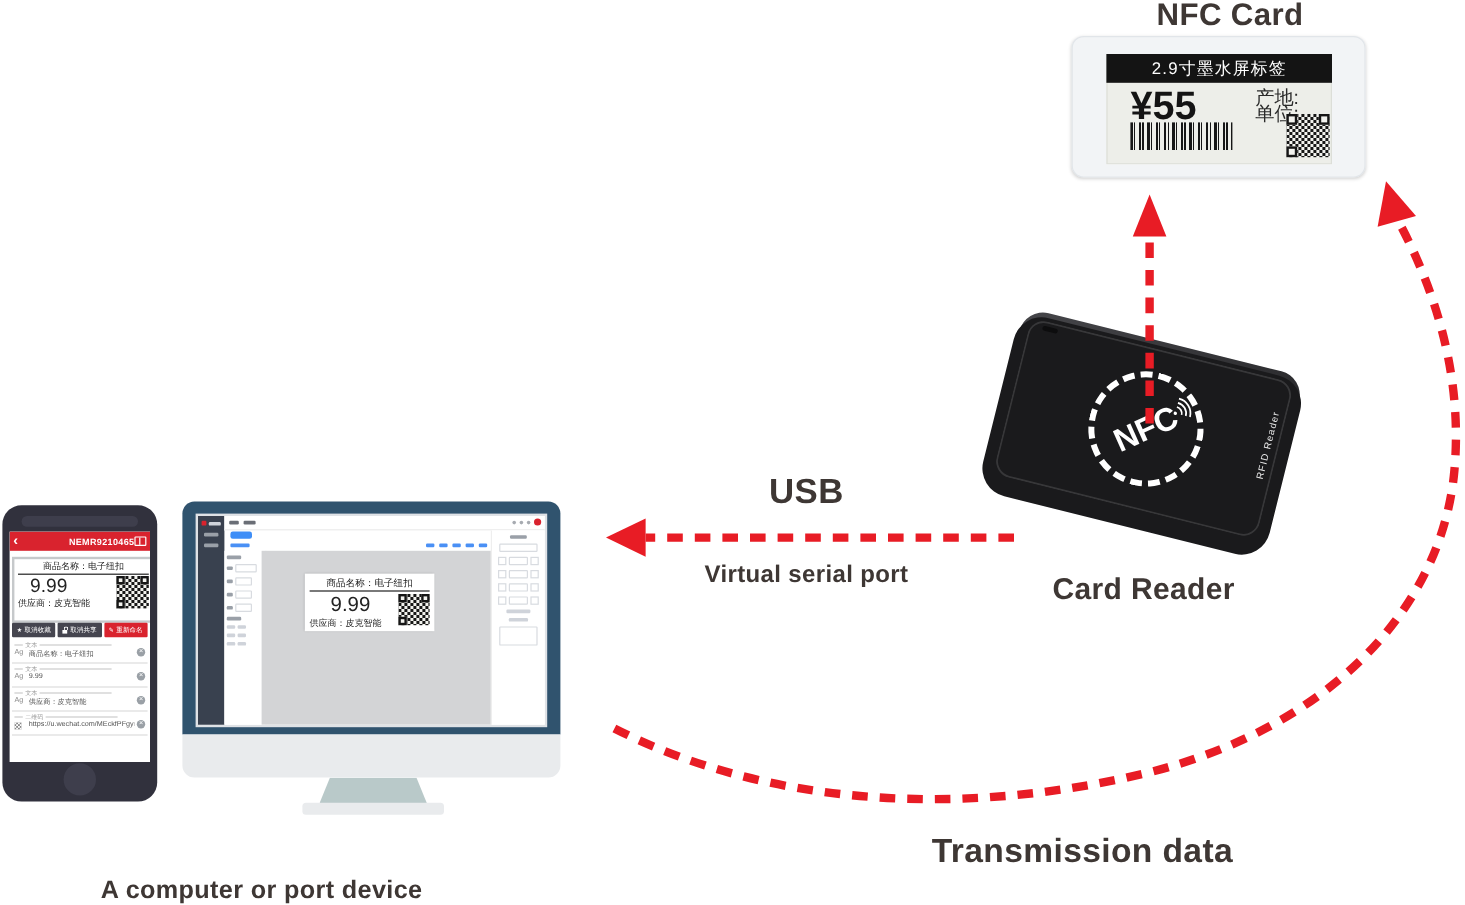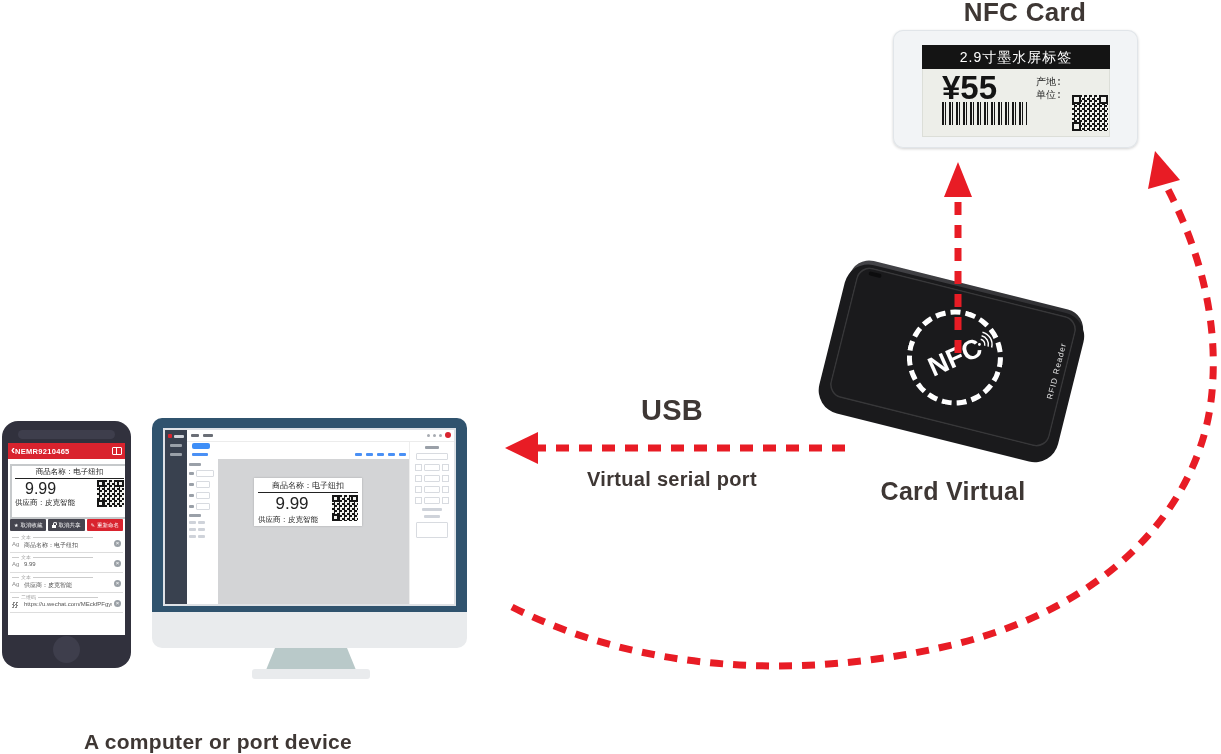--- a/index.html
+++ b/index.html
@@ -21,21 +21,21 @@
   .dash{fill:none;stroke:#e81c25;stroke-width:7;stroke-dasharray:13 10;}
 
   
   .eink-tag{position:absolute;left:893px;top:30px;width:245px;height:118px;background:#f2f4f6;
             border-radius:10px;box-shadow:inset 0 0 0 1px #e1e5e9,0 1px 3px rgba(0,0,0,.18);z-index:10;}
   .eink-screen{position:absolute;left:29px;top:15px;width:188px;height:92px;background:#edeee9;
                box-shadow:inset 0 0 0 1px #dcded8;}
   .eink-header{position:absolute;left:0;top:0;width:100%;height:24px;background:#141414;color:#fff;
                font-size:14px;line-height:24px;text-align:center;letter-spacing:1px;}
   .eink-price{position:absolute;left:20px;top:24px;font-size:33px;font-weight:bold;color:#141414;}
-  .eink-meta{position:absolute;left:114px;top:31px;font-size:10px;line-height:13px;color:#2a2a2a;font-family:Liberation Mono, monospace;}
+  .eink-meta{position:absolute;left:124px;top:31px;font-size:16px;line-height:13px;color:#2a2a2a;}
   .barcode{position:absolute;left:20px;top:57px;width:85px;height:23px;
            background:repeating-linear-gradient(90deg,#161616 0 2px,#edeee9 2px 3px,#161616 3px 4px,
            #edeee9 4px 7px,#161616 7px 9px,#edeee9 9px 10px,#161616 10px 11px,#edeee9 11px 14px);}
   
   .qr{position:relative;background:repeating-conic-gradient(#161616 0% 25%,#f2f2ee 0% 50%);
       background-size:5px 5px;}
   .qr::before,.qr::after,.qr i{content:"";position:absolute;width:26%;height:26%;
       background:#f2f2ee;border:2px solid #161616;box-sizing:border-box;}
   .qr::before{left:0;top:0;}
   .qr::after{right:0;top:0;}
@@ -110,21 +110,21 @@
   .qr-md{width:26px;height:26px;margin-top:1px;flex:0 0 auto;}
 
   
   .phone{position:absolute;left:2px;top:421px;width:129px;height:247px;background:#31313d;
          border-radius:16px;z-index:10;}
   .ph-speaker{position:absolute;left:16px;top:9px;width:97px;height:9px;background:#3e3e4c;border-radius:5px;}
   .ph-screen{position:absolute;left:6px;top:22px;width:117px;height:192px;background:#fff;overflow:hidden;}
   .ph-header{position:absolute;left:0;top:0;width:100%;height:16px;background:#d9232e;color:#fff;
              display:flex;align-items:center;}
   .ph-back{font-size:12px;line-height:12px;margin:0 0 2px 3px;font-weight:bold;}
-  .ph-title{flex:1;text-align:left;font-size:7.5px;font-weight:bold;letter-spacing:.3px;}
+  .ph-title{flex:1;text-align:right;font-size:7.5px;font-weight:bold;letter-spacing:.3px;margin-left:14px;}
   .book-icon{width:8px;height:6px;border:1px solid #fff;border-radius:1px;margin-right:3px;position:relative;}
   .book-icon::after{content:"";position:absolute;left:3px;top:0;width:1px;height:100%;background:#fff;}
   .ph-preview{position:absolute;left:2px;top:21px;width:109px;height:49px;background:#fff;
               border:2px solid #c6c9cb;padding:1px 3px;box-sizing:content-box;}
   .ph-pv-title{font-size:7.5px;color:#222;text-align:center;border-bottom:1px solid #222;
                padding-bottom:1px;white-space:nowrap;}
   .ph-pv-main{display:flex;justify-content:space-between;}
   .ph-pv-price{font-size:16px;color:#222;padding-left:10px;margin-top:1px;}
   .ph-pv-sup{font-size:7.5px;color:#222;white-space:nowrap;}
   .qr-sm{width:27px;height:27px;margin-top:1px;flex:0 0 auto;}
@@ -160,21 +160,22 @@
     <polygon points="505,448 538,432 538,464" fill="#e81c25"></polygon>
     <path class="dash" d="M958 353 V198"></path>
     <polygon points="958,162 944,197 972,197" fill="#e81c25"></polygon>
     <path class="dash" d="M512 607 C640 672,800 681,952 645 C1110 607,1202 505,1212 392 C1219 315,1197 242,1163 180"></path>
     <polygon points="1155,151 1180,180 1148,189" fill="#e81c25"></polygon>
   </svg>
 
   <div class="big-label" id="lbl-nfc">NFC Card</div>
   <div class="big-label" id="lbl-vsp">Virtual serial port</div>
   <div class="big-label" id="lbl-usb">USB</div>
-  <div class="big-label" id="lbl-reader">Card Virtual</div>
+  <div class="big-label" id="lbl-reader">Card Reader</div>
+  <div class="big-label" id="lbl-trans">Transmission data</div>
   <div class="big-label" id="lbl-comp">A computer or port device</div>
 
   <div class="eink-tag">
     <div class="eink-screen">
       <div class="eink-header">2.9寸墨水屏标签</div>
       <div class="eink-price">¥55</div>
       <div class="eink-meta">
         <div>产地:</div>
         <div>单位:</div>
       </div>

